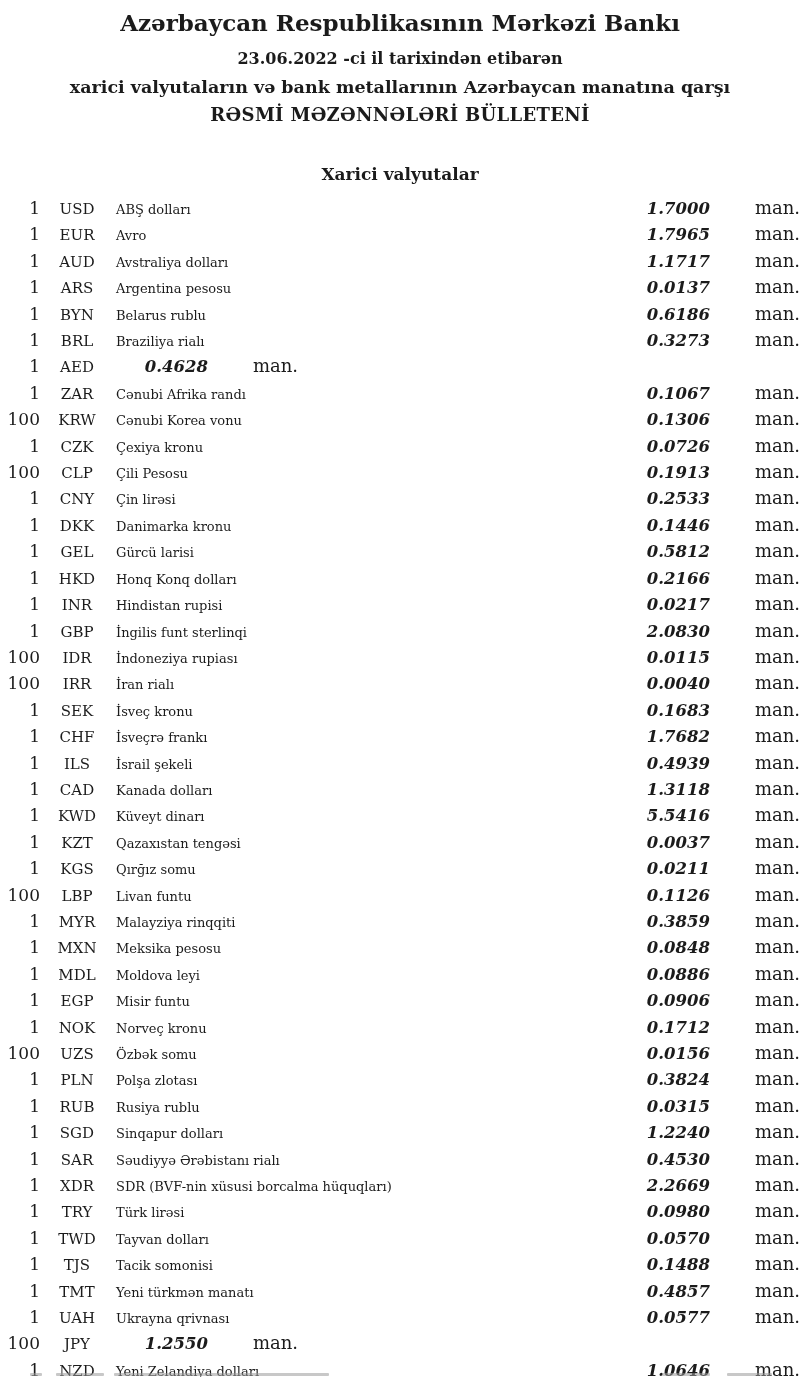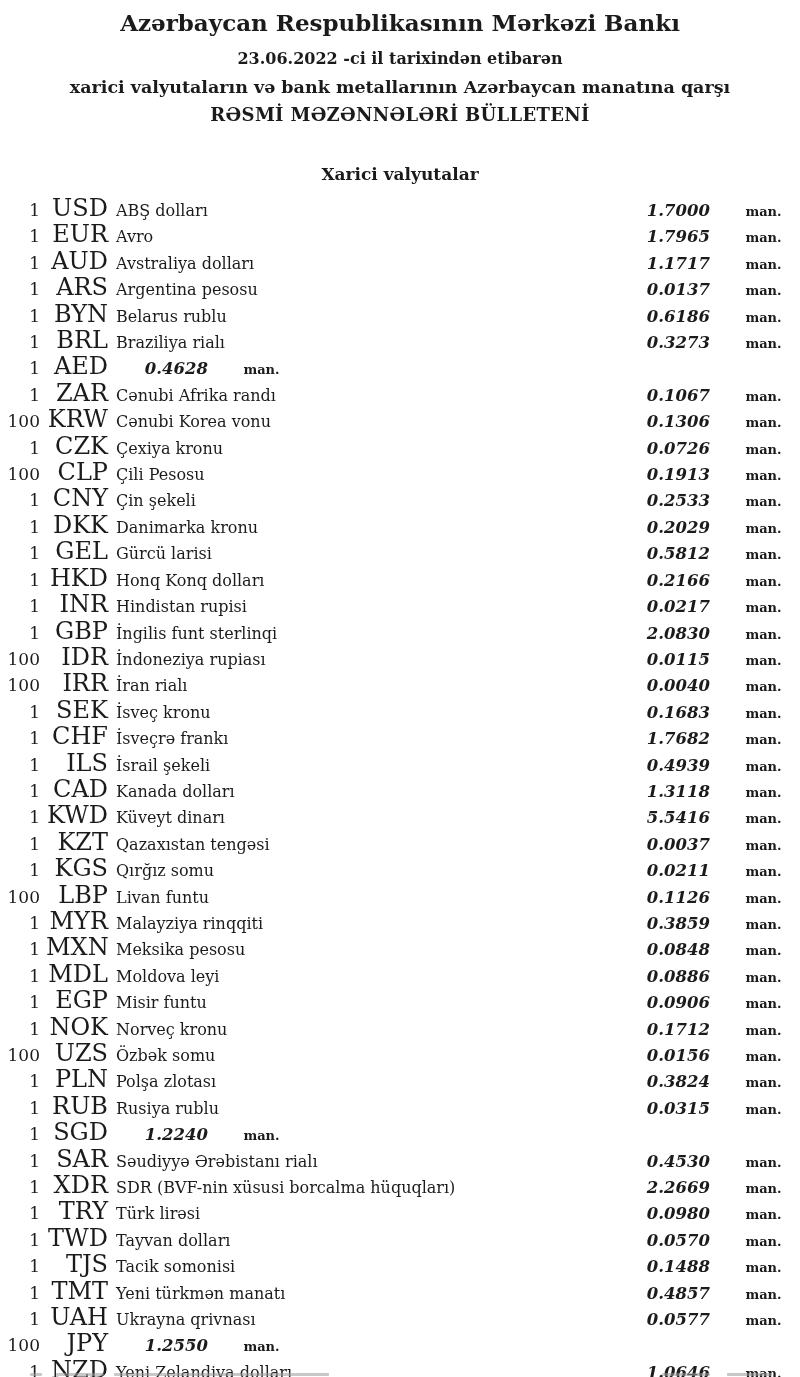--- a/index.html
+++ b/index.html
@@ -14,24 +14,24 @@
   .hline { position: absolute; left: 0; width: 800px; text-align: center; font-weight: bold; white-space: nowrap; }
   .title      { top: 8px;   font-size: 23px;   line-height: 30px; }
   .date-line  { top: 48px;  font-size: 16px;   line-height: 22px; }
   .subtitle   { top: 75px;  font-size: 17.5px; line-height: 24px; }
   .bulletin   { top: 103px; font-size: 18px;   line-height: 24px; letter-spacing: 0.3px; }
   .section-title { top: 162px; font-size: 17px; line-height: 24px; }
 
   .rates { position: absolute; top: 195px; left: 0; width: 800px; }
   .row { display: flex; align-items: baseline; height: 26.42px; line-height: 26.42px; }
   .qty  { width: 40px;  text-align: right;  font-size: 17px; flex: none; }
-  .code { width: 62px;  margin-left: 6px; text-align: right; font-size: 24px; flex: none; }
-  .name { flex: 1 1 auto; padding-left: 8px; font-size: 16px; white-space: nowrap; overflow: hidden; }
+  .code { width: 62px;  margin-left: 6px; text-align: center; font-size: 15px; flex: none; }
+  .name { flex: 1 1 auto; padding-left: 8px; font-size: 13px; white-space: nowrap; overflow: hidden; }
   .rate { width: 100px; text-align: right; font-weight: bold; font-style: italic; font-size: 16.5px; flex: none; }
-  .unit { width: 90px;  padding-left: 17px; box-sizing: border-box; text-align: center; font-size: 13px; flex: none; font-weight: bold; }
+  .unit { width: 90px;  padding-left: 17px; box-sizing: border-box; text-align: right; font-size: 18px; flex: none; }
 
   
   .clipped-fragment { position: absolute; top: 1373px; left: 0; width: 800px; height: 4px; }
   .clipped-fragment span { position: absolute; top: 0; height: 3px; background: #9a9a9a; opacity: 0.55; border-radius: 1px; }
   .frag-qty  { left: 30px;  width: 12px; }
   .frag-code { left: 56px;  width: 48px; }
   .frag-name { left: 114px; width: 215px; }
   .frag-rate { left: 662px; width: 48px; }
   .frag-unit { left: 727px; width: 45px; }
 </style>
@@ -131,30 +131,30 @@
     <span class="qty">100</span>
     <span class="code">CLP</span>
     <span class="name">Çili Pesosu</span>
     <span class="rate">0.1913</span>
     <span class="unit">man.</span>
   </div>
 
   <div class="row">
     <span class="qty">1</span>
     <span class="code">CNY</span>
-    <span class="name">Çin şekeli</span>
+    <span class="name">Çin lirəsi</span>
     <span class="rate">0.2533</span>
     <span class="unit">man.</span>
   </div>
 
   <div class="row">
     <span class="qty">1</span>
     <span class="code">DKK</span>
     <span class="name">Danimarka kronu</span>
-    <span class="rate">0.2029</span>
+    <span class="rate">0.1446</span>
     <span class="unit">man.</span>
   </div>
 
   <div class="row">
     <span class="qty">1</span>
     <span class="code">GEL</span>
     <span class="name">Gürcü larisi</span>
     <span class="rate">0.5812</span>
     <span class="unit">man.</span>
   </div>
@@ -323,20 +323,21 @@
     <span class="qty">1</span>
     <span class="code">RUB</span>
     <span class="name">Rusiya rublu</span>
     <span class="rate">0.0315</span>
     <span class="unit">man.</span>
   </div>
 
   <div class="row">
     <span class="qty">1</span>
     <span class="code">SGD</span>
+    <span class="name">Sinqapur dolları</span>
     <span class="rate">1.2240</span>
     <span class="unit">man.</span>
   </div>
 
   <div class="row">
     <span class="qty">1</span>
     <span class="code">SAR</span>
     <span class="name">Səudiyyə Ərəbistanı rialı</span>
     <span class="rate">0.4530</span>
     <span class="unit">man.</span>

